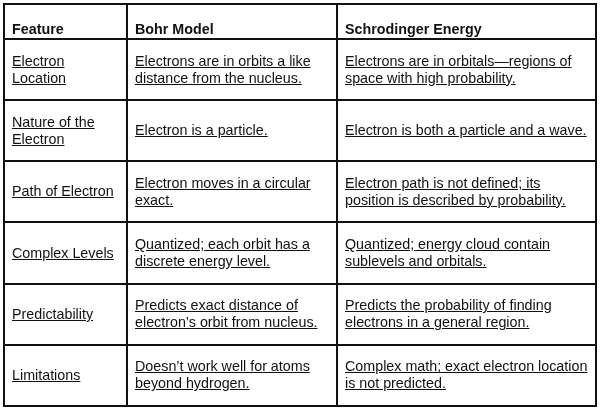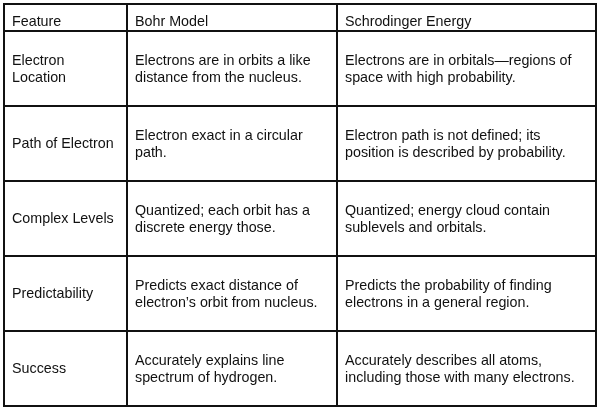--- a/index.html
+++ b/index.html
@@ -13,22 +13,22 @@
       border: 2px solid #111;
     }
     table.cmp th, table.cmp td {
       border: 2px solid #111;
       padding: 0 6px 0 7px;
       font-size: 14.3px;
       line-height: 17px;
       text-align: left;
       vertical-align: middle;
     }
-    table.cmp th { font-weight: normal; height: 17px; padding-top: 8px; padding-bottom: 0; }
-    table.cmp td { height: 44px; }
+    table.cmp th { font-weight: bold; height: 17px; padding-top: 16px; padding-bottom: 0; }
+    table.cmp td { height: 44px; text-decoration: underline; }
     col.c1 { width: 123px; }
     col.c2 { width: 210px; }
     col.c3 { width: 259px; }
   </style>
 </head>
 <body>
 
 <table class="cmp">
   <colgroup>
       <col class="c1">
@@ -42,33 +42,38 @@
       <th>Schrodinger Energy</th>
     </tr>
   </thead>
   <tbody>
     <tr>
       <td>Electron Location</td>
       <td>Electrons are in orbits a like distance from the nucleus.</td>
       <td>Electrons are in orbitals—regions of space with high probability.</td>
     </tr>
     <tr>
+      <td>Nature of the Electron</td>
+      <td>Electron is a particle.</td>
+      <td>Electron is both a particle and a wave.</td>
+    </tr>
+    <tr>
       <td>Path of Electron</td>
-      <td>Electron exact in a circular path.</td>
+      <td>Electron moves in a circular exact.</td>
       <td>Electron path is not defined; its position is described by probability.</td>
     </tr>
     <tr>
       <td>Complex Levels</td>
-      <td>Quantized; each orbit has a discrete energy those.</td>
+      <td>Quantized; each orbit has a discrete energy level.</td>
       <td>Quantized; energy cloud contain sublevels and orbitals.</td>
     </tr>
     <tr>
       <td>Predictability</td>
       <td>Predicts exact distance of electron’s orbit from nucleus.</td>
       <td>Predicts the probability of finding electrons in a general region.</td>
     </tr>
     <tr>
-      <td>Success</td>
-      <td>Accurately explains line spectrum of hydrogen.</td>
-      <td>Accurately describes all atoms, including those with many electrons.</td>
+      <td>Limitations</td>
+      <td>Doesn’t work well for atoms beyond hydrogen.</td>
+      <td>Complex math; exact electron location is not predicted.</td>
     </tr>
   </tbody>
 </table>
 
 </body></html>

